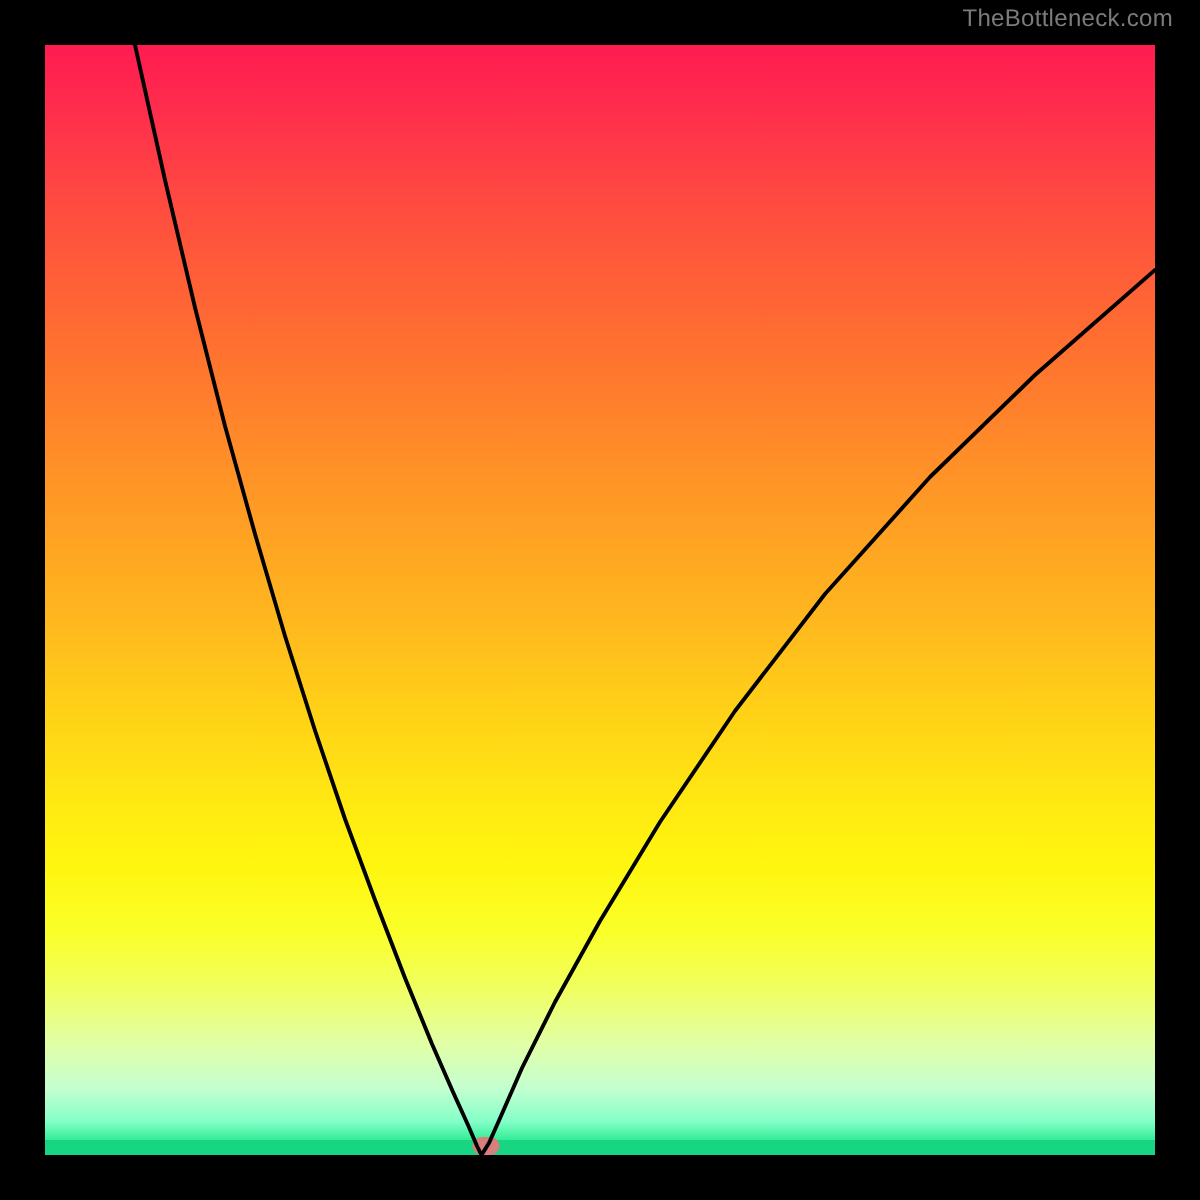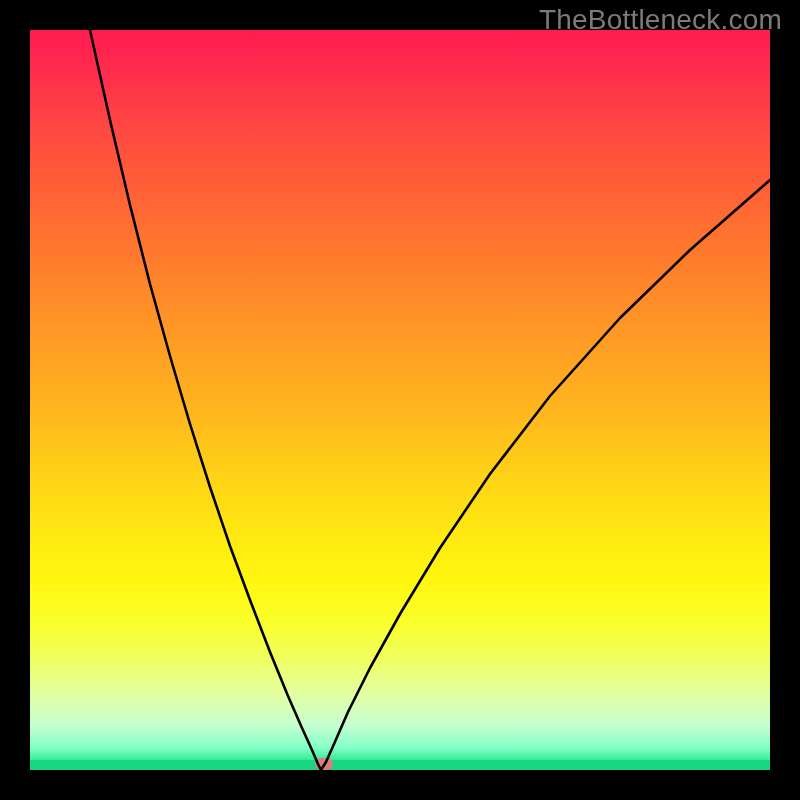--- a/index.html
+++ b/index.html
@@ -59,21 +59,21 @@
   }
   .curve-svg {
     position: absolute;
     inset: 0;
   }
   .watermark {
     position: absolute;
     top: 4px;
     right: 18px;
     font-family: Arial, Helvetica, sans-serif;
-    font-size: 28px;
+    font-size: 16px;
     color: #7b7b7b;
     letter-spacing: 0.2px;
   }
 </style>
 </head>
 <body>
 
 <div class="watermark">TheBottleneck.com</div>
 
 <div class="frame">

